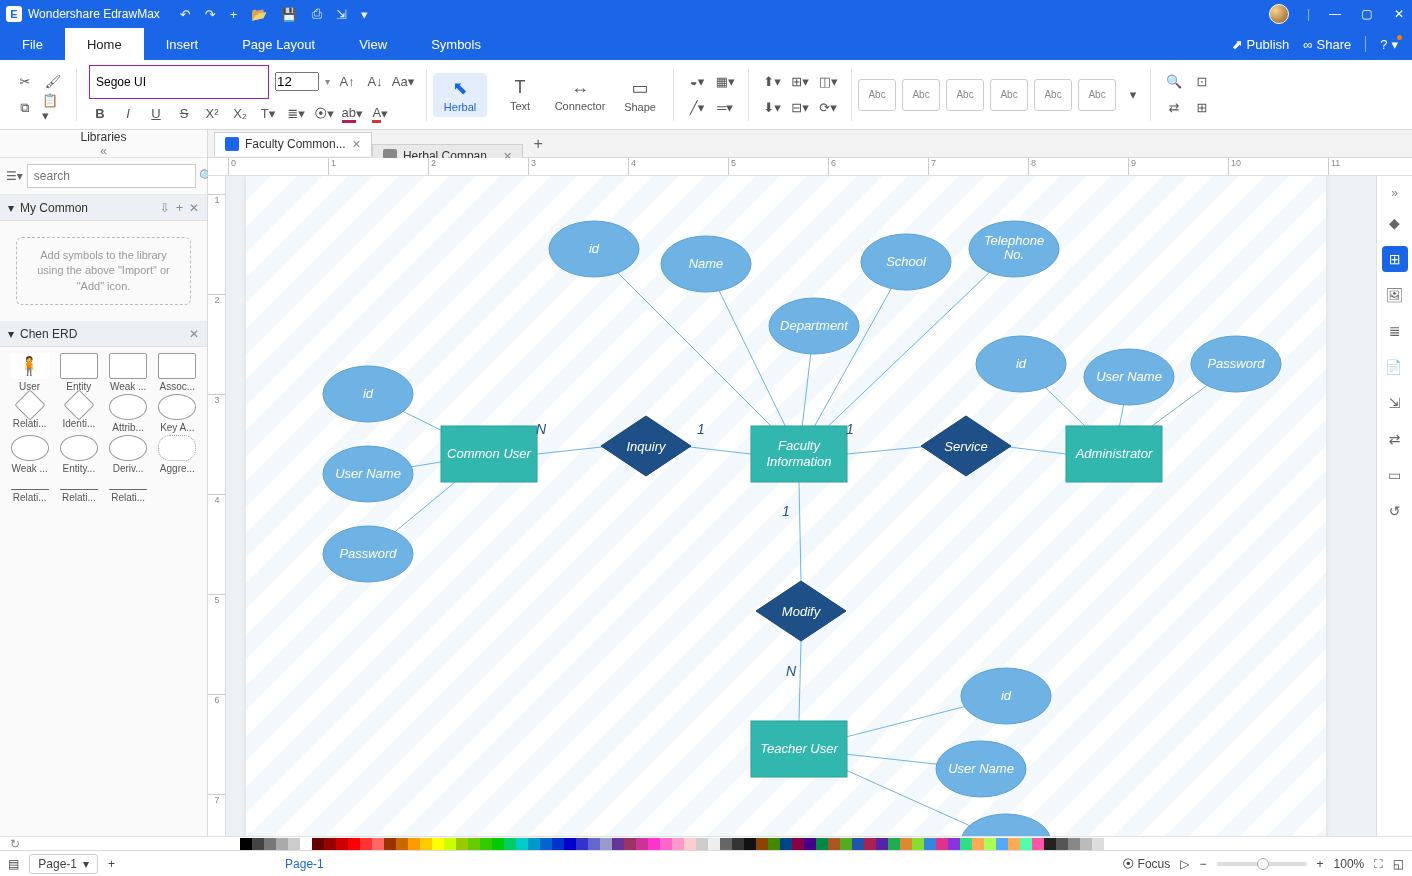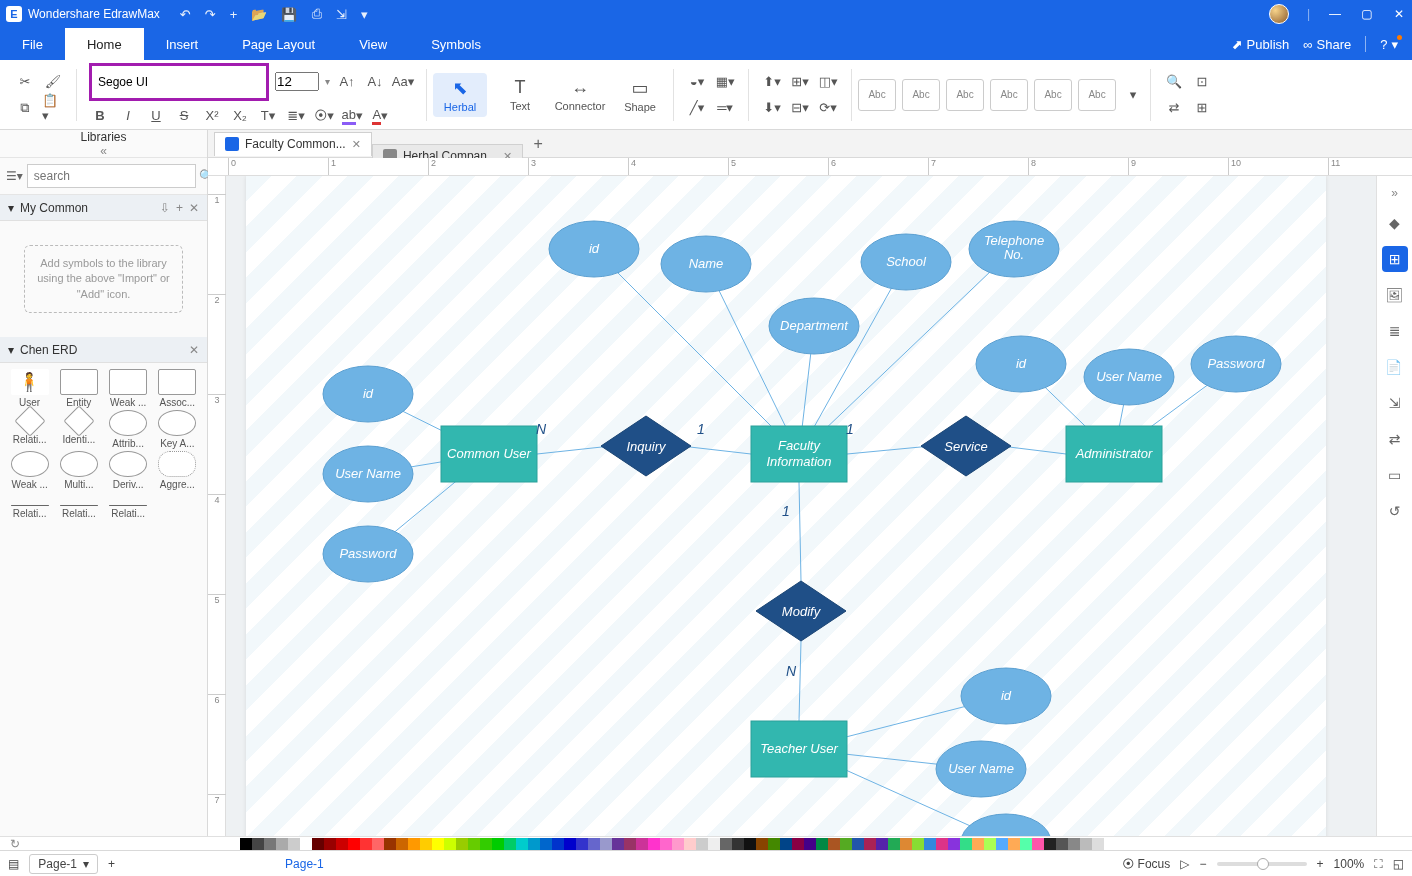--- a/index.html
+++ b/index.html
@@ -16,37 +16,37 @@
 .menubar .tab { padding: 0 22px; display: flex; align-items: center; font-size: 13px; cursor: pointer; }
 .menubar .tab.active { background: #fff; color: #222; }
 .menubar .right { margin-left: auto; display: flex; align-items: center; gap: 14px; padding-right: 14px; font-size: 13px; }
 .menubar .right .sep { width:1px; height:16px; background: rgba(255,255,255,.5); }
 .menubar .right span { display:flex; align-items:center; gap:4px; cursor:pointer; }
 .help-dot { position:relative; }
 .help-dot::after { content:''; position:absolute; top:-2px; right:-4px; width:5px;height:5px;background:#ff7a00;border-radius:50%; }
 .ribbon { height: 70px; background: #fff; border-bottom: 1px solid #d9d9d9; display: flex; align-items: center; padding: 0 8px; gap: 6px; }
 .ribbon .group { display: flex; flex-direction: column; gap: 4px; padding: 0 6px; }
 .ribbon .sep { width: 1px; height: 52px; background: #e2e2e2; }
-.ribbon select, .ribbon input.fontname { height: 34px; border: 3px solid #a21caf; font-size: 12px; padding: 16px 6px; background:#fff; }
+.ribbon select, .ribbon input.fontname { height: 34px; border: 1px solid #a21caf; font-size: 12px; padding: 16px 6px; background:#fff; }
 .fontname { width: 180px; }
 .fontsize { width: 44px; }
 .ribbon .row { display: flex; align-items: center; gap: 6px; }
 .ribbon .iconbtn { width: 22px; height: 22px; display:flex;align-items:center;justify-content:center; cursor:pointer; font-size:13px; color:#555; border-radius:3px; }
 .ribbon .bigbtn { width: 54px; display:flex;flex-direction:column;align-items:center;gap:2px;font-size:11px;color:#555;cursor:pointer;padding:4px 0;border-radius:4px; }
 .ribbon .bigbtn.active { background:#e3edfc; color:#1a66e6; }
 .ribbon .bigbtn .glyph { font-size:18px; }
 .ribbon .stylebox { width:38px;height:32px;border:1px solid #ccc;border-radius:3px;display:flex;align-items:center;justify-content:center;font-size:10px;color:#888;cursor:pointer; }
 .main { display:flex; height: calc(876px - 28px - 32px - 70px - 14px - 26px); }
 .libraries { width: 208px; border-right: 1px solid #d9d9d9; display:flex;flex-direction:column; background:#fafafa; }
 .libraries .hdr { height: 28px; display:flex;align-items:center;justify-content:space-between;padding:0 10px;font-size:12px;border-bottom:1px solid #e5e5e5;flex-direction:column; }
 .libraries .search-row { display:flex;align-items:center;gap:4px;padding:6px; border-bottom:1px solid #e5e5e5;}
 .libraries .search-row input { flex:1;height:24px;border:1px solid #ccc;padding:0 6px;font-size:12px; }
 .libraries .section-hdr { height:26px;display:flex;align-items:center;padding:0 8px;font-size:12px;background:#ecf0f4;border-bottom:1px solid #e0e0e0; gap:6px;cursor:pointer;}
 .libraries .section-hdr .icons { margin-left:auto;display:flex;gap:6px;color:#888; }
-.libraries .helpbox { margin:24px;padding:10px;border:1px dashed #bbb;border-radius:6px;color:#999;font-size:11px;line-height:1.4;text-align:center; }
+.libraries .helpbox { margin:16px;padding:10px;border:1px dashed #bbb;border-radius:6px;color:#999;font-size:11px;line-height:1.4;text-align:center; }
 .lib-grid { display:grid;grid-template-columns:repeat(4,1fr);gap:2px;padding:6px; }
 .lib-item { display:flex;flex-direction:column;align-items:center;gap:2px;font-size:10px;color:#555;cursor:pointer; }
 .lib-item .shape { width:38px;height:26px;border:1px solid #999;border-radius:2px;display:flex;align-items:center;justify-content:center;font-size:7px;color:#888;background:#fff; }
 .lib-item .shape.ellipse { border-radius:50%/50%; }
 .lib-item .shape.diamond { transform:rotate(45deg);width:22px;height:22px; }
 .lib-item .shape.line { border:none;border-top:1px solid #666;height:0;margin-top:13px; }
 .lib-item .shape.cloud { border-radius:12px;border-style:dotted; }
 .canvas-wrap { flex:1; display:flex;flex-direction:column; position:relative; }
 .doc-tabs { height:28px;background:#f3f3f3;border-bottom:1px solid #d9d9d9;display:flex;align-items:center;padding-left:6px;gap:0; }
 .doc-tab { height:24px;display:flex;align-items:center;gap:6px;padding:0 10px;font-size:12px;border:1px solid #d0d0d0;border-bottom:none;background:#fff;cursor:pointer;max-width:160px; }
@@ -150,21 +150,21 @@
           <u>U</u>
         </span>
       <span class="iconbtn">
           <s>S</s>
         </span>
       <span class="iconbtn">X²</span>
       <span class="iconbtn">X₂</span>
       <span class="iconbtn">T▾</span>
       <span class="iconbtn">≣▾</span>
       <span class="iconbtn">⦿▾</span>
-      <span class="iconbtn"><span style="border-bottom:3px solid #8b5cf6">ab</span>▾</span>
+      <span class="iconbtn"><span style="border-bottom:3px solid #be185d">ab</span>▾</span>
       <span class="iconbtn"><span style="border-bottom:3px solid #d33">A</span>▾</span>
     </div>
   </div>
   <div class="sep"></div>
   <div class="row">
     <div class="bigbtn active">
         <span class="glyph">⬉</span>
         <span>Herbal</span>
       </div>
     <div class="bigbtn">
@@ -290,21 +290,21 @@
         <div class="lib-item">
           <div class="shape ellipse"></div>
           <span>Key A...</span>
         </div>
         <div class="lib-item">
           <div class="shape ellipse"></div>
           <span>Weak ...</span>
         </div>
         <div class="lib-item">
           <div class="shape ellipse"></div>
-          <span>Multi...</span>
+          <span>Entity...</span>
         </div>
         <div class="lib-item">
           <div class="shape ellipse"></div>
           <span>Deriv...</span>
         </div>
         <div class="lib-item">
           <div class="shape cloud"></div>
           <span>Aggre...</span>
         </div>
         <div class="lib-item">

